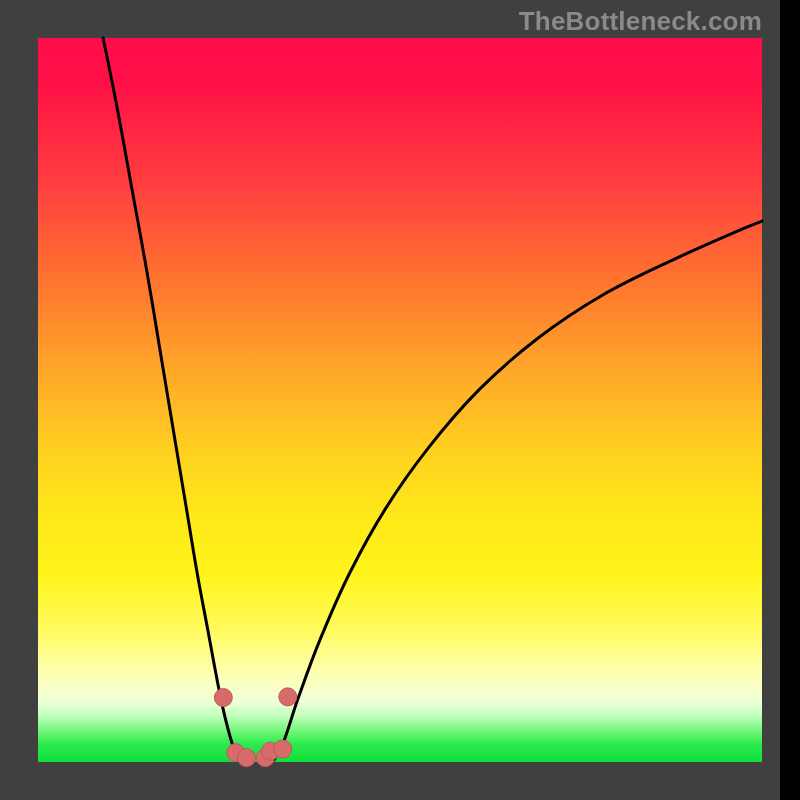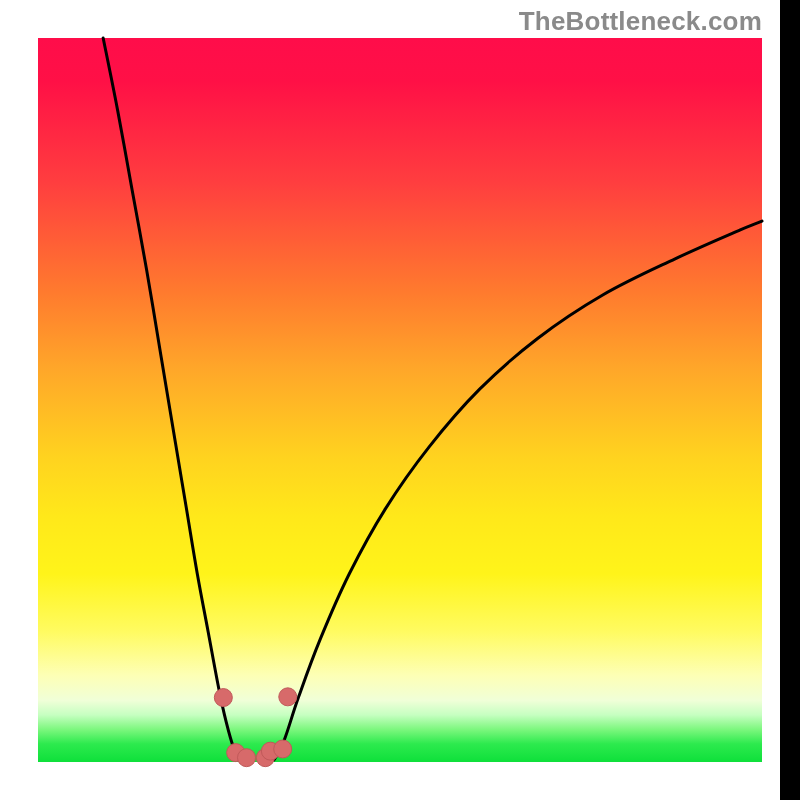--- a/index.html
+++ b/index.html
@@ -10,21 +10,21 @@
     background: #000;
     overflow: hidden;
     font-family: Arial, Helvetica, sans-serif;
   }
   .frame {
     position: absolute;
     left: 0;
     top: 0;
     width: 780px;
     height: 800px;
-    background: #ffffff;
+    background: #404040;
   }
   .plot {
     position: absolute;
     left: 38px;
     top: 38px;
     width: 724px;
     height: 724px;
     
     background: linear-gradient(
       to bottom,

